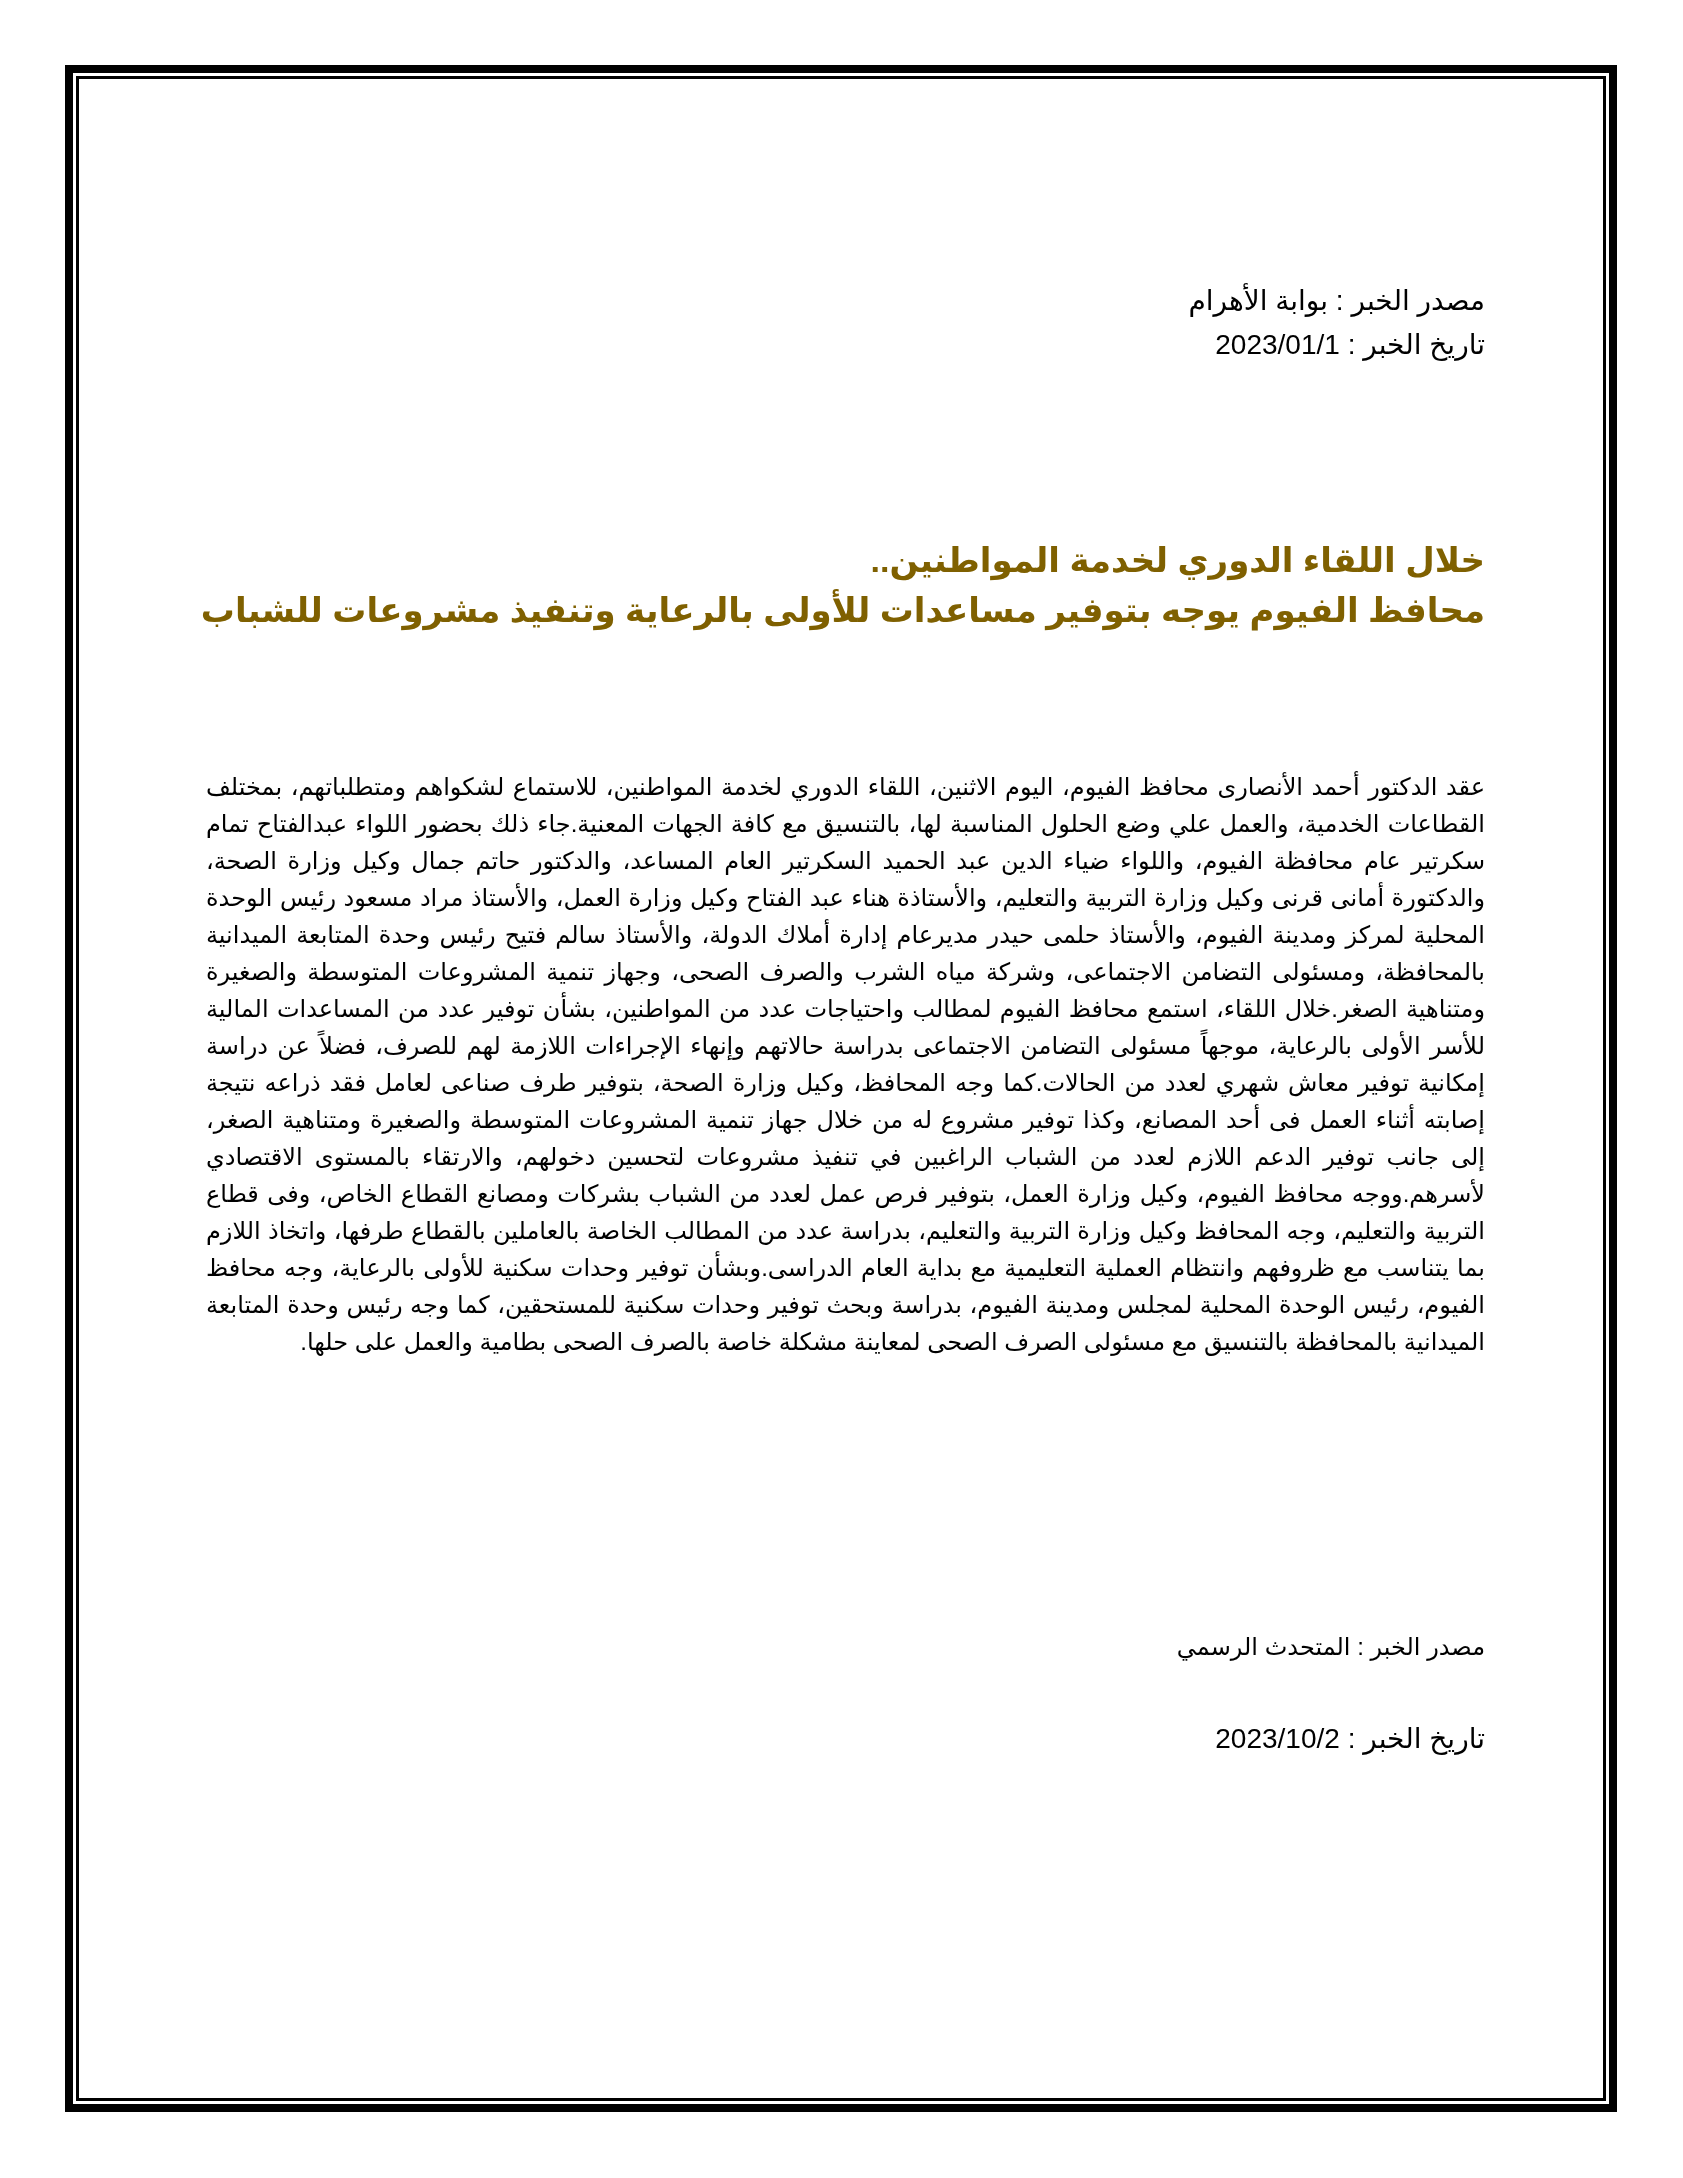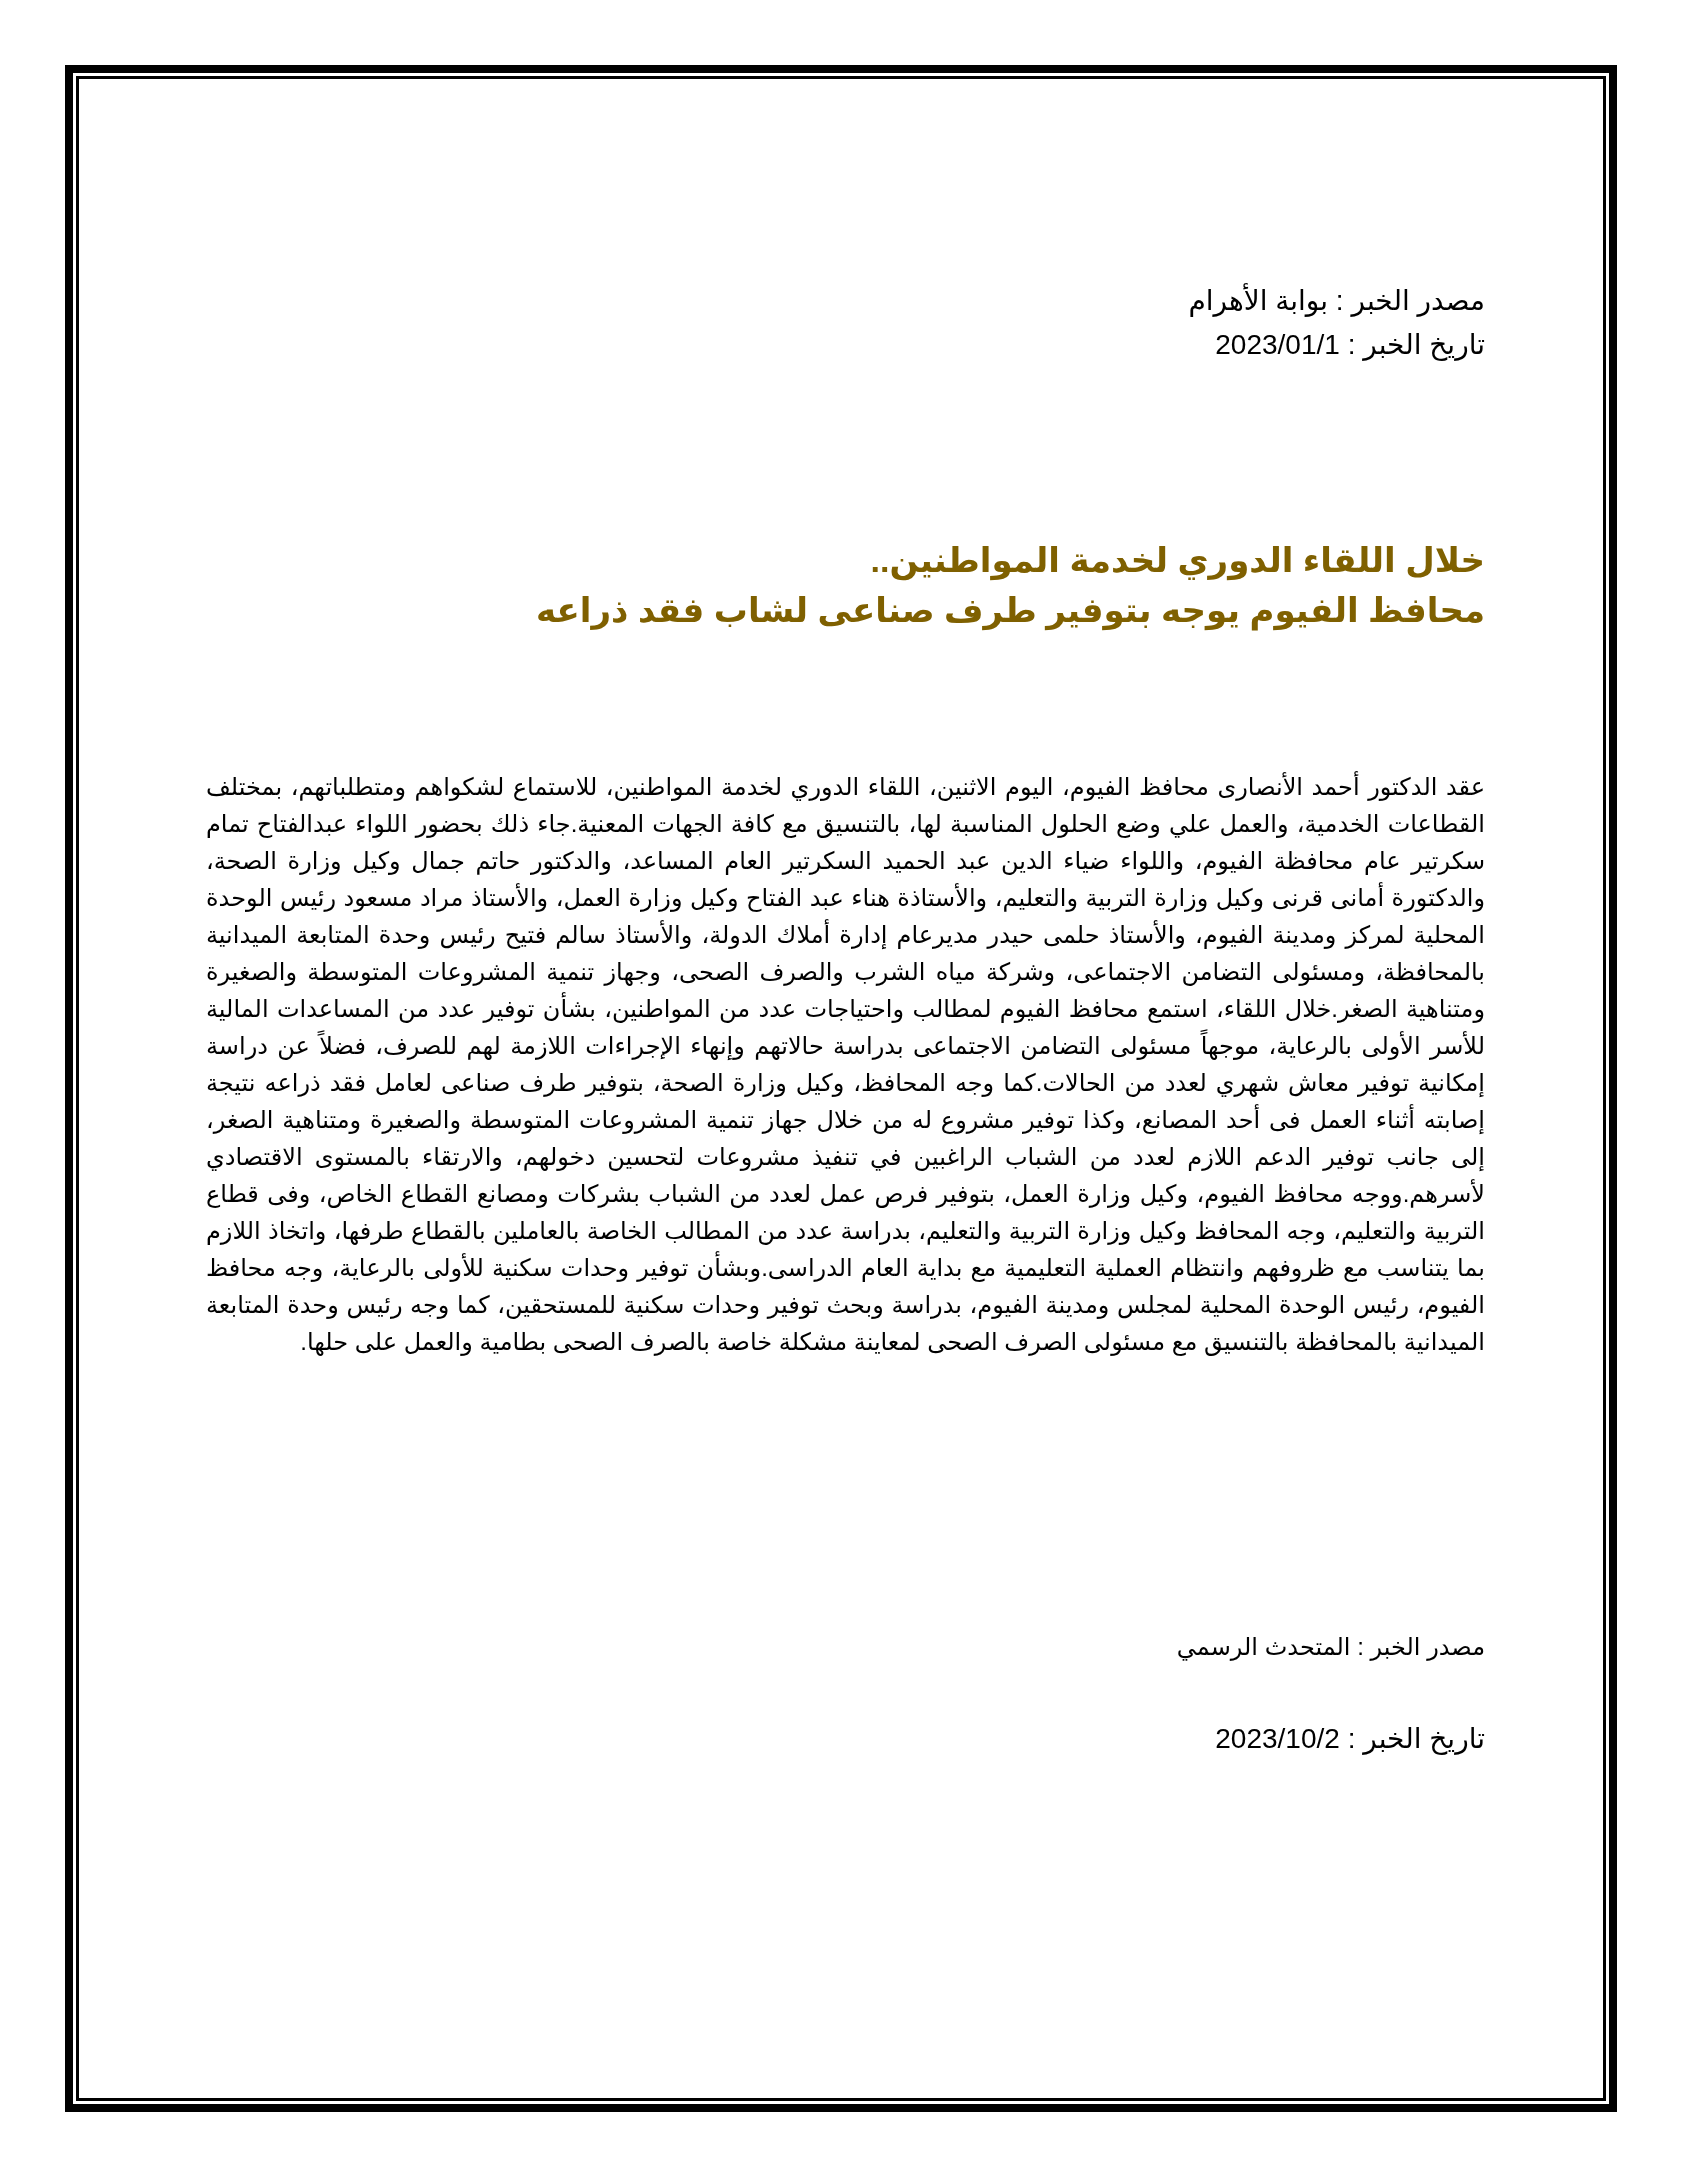--- a/index.html
+++ b/index.html
@@ -52,21 +52,21 @@
     <div>
       <span>مصدر الخبر</span><span> : </span><span>بوابة الأهرام</span>
     </div>
     <div>
       <span>تاريخ الخبر</span><span> : </span><span class="num" dir="ltr">2023/01/1</span>
     </div>
   </div>
 
   <div class="title">
     <div>خلال اللقاء الدوري لخدمة المواطنين..</div>
-    <div>محافظ الفيوم يوجه بتوفير طرف صناعى لشاب فقد ذراعه</div>
+    <div>محافظ الفيوم يوجه بتوفير مساعدات للأولى بالرعاية وتنفيذ مشروعات للشباب</div>
   </div>
 
   <div class="body-text">عقد الدكتور أحمد الأنصارى محافظ الفيوم، اليوم الاثنين، اللقاء الدوري لخدمة المواطنين، للاستماع لشكواهم ومتطلباتهم، بمختلف القطاعات الخدمية، والعمل علي وضع الحلول المناسبة لها، بالتنسيق مع كافة الجهات المعنية.جاء ذلك بحضور اللواء عبدالفتاح تمام سكرتير عام محافظة الفيوم، واللواء ضياء الدين عبد الحميد السكرتير العام المساعد، والدكتور حاتم جمال وكيل وزارة الصحة، والدكتورة أمانى قرنى وكيل وزارة التربية والتعليم، والأستاذة هناء عبد الفتاح وكيل وزارة العمل، والأستاذ مراد مسعود رئيس الوحدة المحلية لمركز ومدينة الفيوم، والأستاذ حلمى حيدر مديرعام إدارة أملاك الدولة، والأستاذ سالم فتيح رئيس وحدة المتابعة الميدانية بالمحافظة، ومسئولى التضامن الاجتماعى، وشركة مياه الشرب والصرف الصحى، وجهاز تنمية المشروعات المتوسطة والصغيرة ومتناهية الصغر.خلال اللقاء، استمع محافظ الفيوم لمطالب واحتياجات عدد من المواطنين، بشأن توفير عدد من المساعدات المالية للأسر الأولى بالرعاية، موجهاً مسئولى التضامن الاجتماعى بدراسة حالاتهم وإنهاء الإجراءات اللازمة لهم للصرف، فضلاً عن دراسة إمكانية توفير معاش شهري لعدد من الحالات.كما وجه المحافظ، وكيل وزارة الصحة، بتوفير طرف صناعى لعامل فقد ذراعه نتيجة إصابته أثناء العمل فى أحد المصانع، وكذا توفير مشروع له من خلال جهاز تنمية المشروعات المتوسطة والصغيرة ومتناهية الصغر، إلى جانب توفير الدعم اللازم لعدد من الشباب الراغبين في تنفيذ مشروعات لتحسين دخولهم، والارتقاء بالمستوى الاقتصادي لأسرهم.ووجه محافظ الفيوم، وكيل وزارة العمل، بتوفير فرص عمل لعدد من الشباب بشركات ومصانع القطاع الخاص، وفى قطاع التربية والتعليم، وجه المحافظ وكيل وزارة التربية والتعليم، بدراسة عدد من المطالب الخاصة بالعاملين بالقطاع طرفها، واتخاذ اللازم بما يتناسب مع ظروفهم وانتظام العملية التعليمية مع بداية العام الدراسى.وبشأن توفير وحدات سكنية للأولى بالرعاية، وجه محافظ الفيوم، رئيس الوحدة المحلية لمجلس ومدينة الفيوم، بدراسة وبحث توفير وحدات سكنية للمستحقين، كما وجه رئيس وحدة المتابعة الميدانية بالمحافظة بالتنسيق مع مسئولى الصرف الصحى لمعاينة مشكلة خاصة بالصرف الصحى بطامية والعمل على حلها.</div>
 
   <div class="source-line">
     <span>مصدر الخبر</span><span> : </span><span>المتحدث الرسمي</span>
   </div>
 
   <div class="date-line">
     <span>تاريخ الخبر</span><span> : </span><span class="num" dir="ltr">2023/10/2</span>

